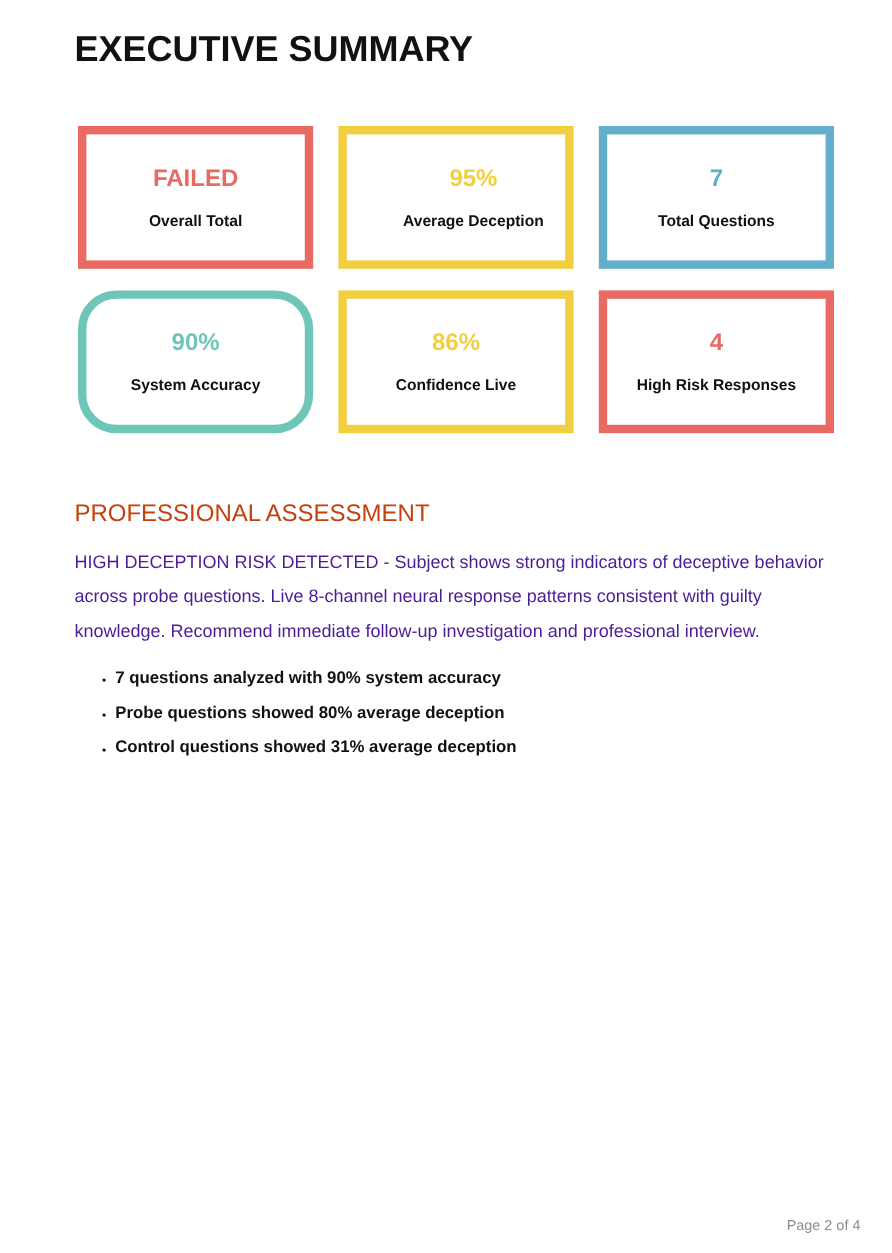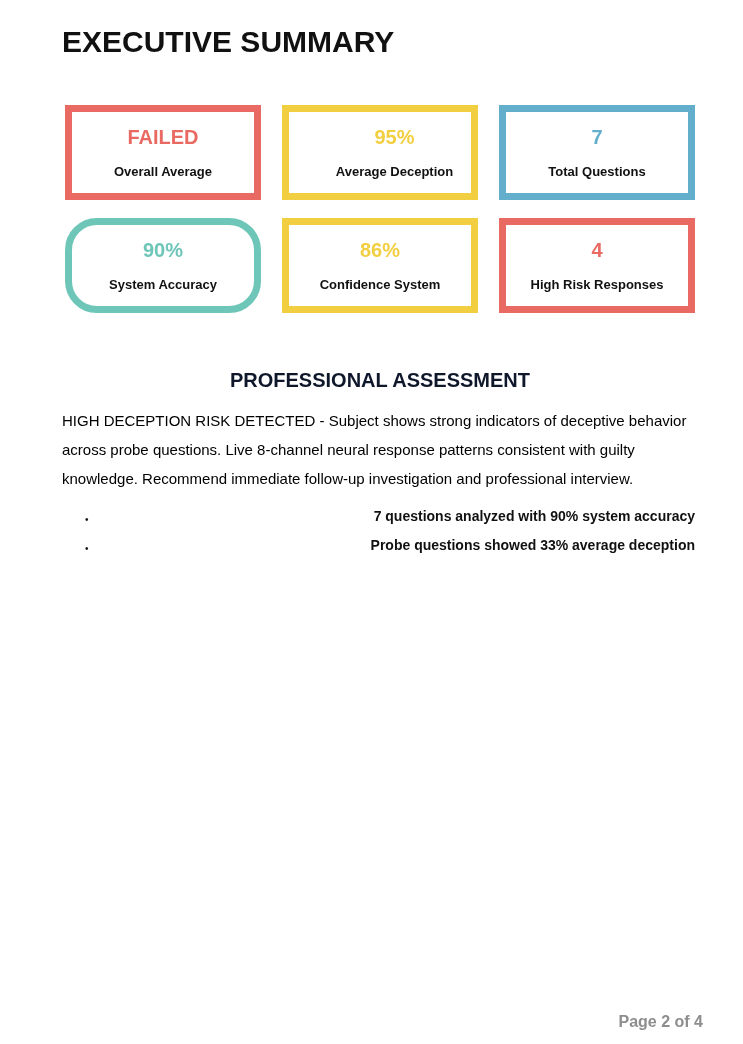--- a/index.html
+++ b/index.html
@@ -26,21 +26,21 @@
     color: #111111;
   }
   .cards-grid {
     margin-top: 44px;
     display: grid;
     grid-template-columns: repeat(3, 1fr);
     column-gap: 15px;
     row-gap: 12px;
   }
   .stat-card {
-    height: 95px;
+    height: 119px;
     background: #ffffff;
     border: 7px solid #cccccc; 
     display: flex;
     flex-direction: column;
     align-items: center;
     justify-content: center;
     gap: 9px;
     text-align: center;
   }
   .stat-value {
@@ -50,39 +50,37 @@
   }
   .stat-label {
     font-size: 13px;
     line-height: 16px;
     font-weight: 700;
     color: #111111;
   }
   h2.section-heading {
     font-size: 20px;
     line-height: 24px;
-    font-weight: 700;
-    color: #0f172a;
-    text-align: center;
+    font-weight: 400;
+    color: #c2410c;
   }
   h2.assessment-heading { margin-top: 52px; }
   p.assessment-body {
     margin-top: 14px;
     font-size: 15px;
     line-height: 29px;
     font-weight: 400;
-    color: #000000;
+    color: #4c1d95;
     max-width: 650px;
   }
   h2.findings-heading { margin-top: 12px; }
   ul.findings-list {
     margin-top: 15px;
     list-style: none;
     padding-left: 20px;
-    text-align: right;
   }
   ul.findings-list li {
     font-size: 14px;
     line-height: 17px;
     font-weight: 700;
     color: #111111;
     margin-bottom: 12px;
     position: relative;
     padding-left: 11px;
   }
@@ -91,66 +89,67 @@
     position: absolute;
     left: 0;
     top: 3px;
     font-size: 10px;
     font-weight: 400;
     color: #111111;
   }
   .page-footer {
     position: absolute;
     top: 1002px;
-    right: 46px;
-    font-size: 16px;
+    right: 32px;
+    font-size: 12px;
     line-height: 15px;
-    font-weight: 700;
+    font-weight: 400;
     color: #8d8d8d;
   }
 </style>
 </head>
 <body>
 
 <div class="page">
   <div class="content">
 
     <h1 class="page-title">EXECUTIVE SUMMARY</h1>
 
     <div class="cards-grid">
       <div class="stat-card" style="border-color: rgb(233, 106, 99);">
         <div class="stat-value" style="color: rgb(233, 106, 99);">FAILED</div>
-        <div class="stat-label">Overall Average</div>
+        <div class="stat-label">Overall Total</div>
       </div>
       <div class="stat-card" style="border-color: rgb(242, 207, 65); padding-left: 29px;">
         <div class="stat-value" style="color: rgb(242, 207, 65);">95%</div>
         <div class="stat-label">Average Deception</div>
       </div>
       <div class="stat-card" style="border-color: rgb(98, 174, 203);">
         <div class="stat-value" style="color: rgb(98, 174, 203);">7</div>
         <div class="stat-label">Total Questions</div>
       </div>
       <div class="stat-card" style="border-color: rgb(110, 198, 185); border-radius: 32px;">
         <div class="stat-value" style="color: rgb(110, 198, 185);">90%</div>
         <div class="stat-label">System Accuracy</div>
       </div>
       <div class="stat-card" style="border-color: rgb(242, 207, 65);">
         <div class="stat-value" style="color: rgb(242, 207, 65);">86%</div>
-        <div class="stat-label">Confidence System</div>
+        <div class="stat-label">Confidence Live</div>
       </div>
       <div class="stat-card" style="border-color: rgb(233, 106, 99);">
         <div class="stat-value" style="color: rgb(233, 106, 99);">4</div>
         <div class="stat-label">High Risk Responses</div>
       </div>
     </div>
 
     <h2 class="section-heading assessment-heading">PROFESSIONAL ASSESSMENT</h2>
     <p class="assessment-body">HIGH DECEPTION RISK DETECTED - Subject shows strong indicators of deceptive behavior across probe questions. Live 8-channel neural response patterns consistent with guilty knowledge. Recommend immediate follow-up investigation and professional interview.</p>
 
     <ul class="findings-list">
       <li>7 questions analyzed with 90% system accuracy</li>
-      <li>Probe questions showed 33% average deception</li>
+      <li>Probe questions showed 80% average deception</li>
+      <li>Control questions showed 31% average deception</li>
     </ul>
 
   </div>
 
   <div class="page-footer">Page 2 of 4</div>
 </div>
 
 </body></html>

